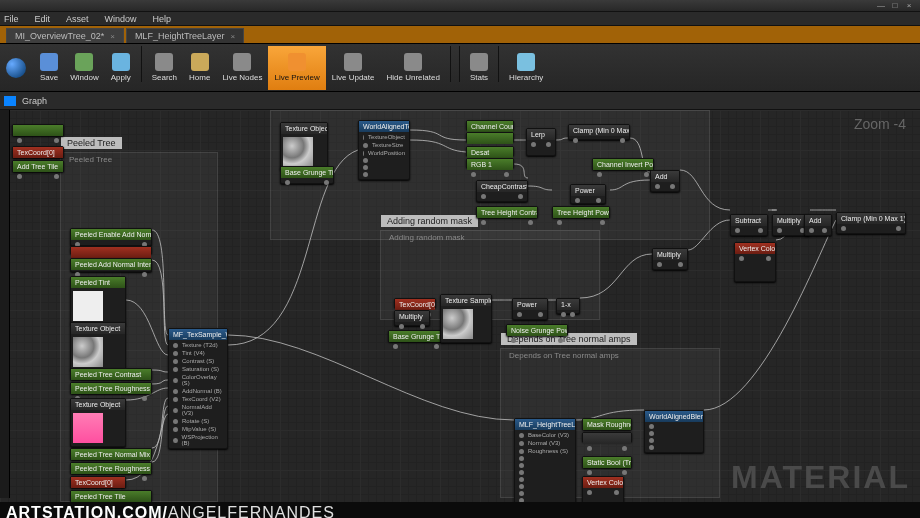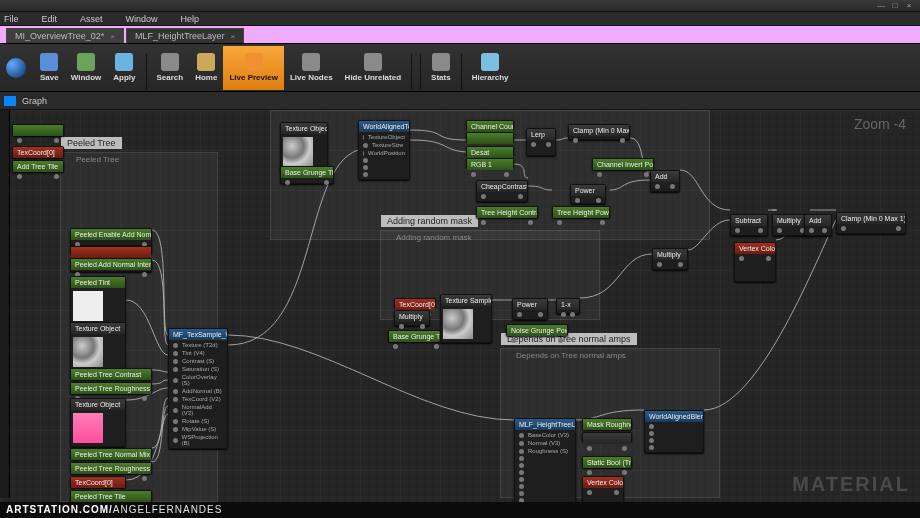--- a/index.html
+++ b/index.html
@@ -3,25 +3,25 @@
 <meta charset="utf-8">
 <style>
   * { margin:0; padding:0; box-sizing:border-box; }
   body { width:920px; height:518px; overflow:hidden; font-family:"Segoe UI",Arial,sans-serif; background:#1a1a1a; color:#ccc; font-size:10px; position:relative; }
   
   
   .chrome-top { height:12px; background:linear-gradient(#3a3a3a,#282828); display:flex; justify-content:flex-end; align-items:center; padding-right:4px; border-bottom:1px solid #111; }
   .chrome-btn { width:14px; height:10px; display:inline-flex; align-items:center; justify-content:center; color:#aaa; font-size:8px; }
   
   
-  .menubar { height:14px; background:#2a2a2a; display:flex; align-items:center; padding-left:4px; gap:23px; border-bottom:1px solid #111; font-size:9px; color:#ccc; }
+  .menubar { height:14px; background:#2a2a2a; display:flex; align-items:center; padding-left:4px; gap:16px; border-bottom:1px solid #111; font-size:9px; color:#ccc; }
   .menubar span { cursor:default; }
   
   
-  .tabbar { height:18px; background:#f0abfc; display:flex; align-items:flex-end; padding-left:6px; border-bottom:1px solid #000; }
+  .tabbar { height:18px; background:#a16207; display:flex; align-items:flex-end; padding-left:6px; border-bottom:1px solid #000; }
   .tab { background:#333; padding:2px 8px; border:1px solid #444; border-bottom:none; font-size:9px; display:flex; align-items:center; gap:6px; color:#bbb; margin-right:2px; }
   .tab.active { background:#3e3e3e; }
   .tab-x { color:#888; font-size:8px; }
   
   
   .toolbar { height:48px; background:linear-gradient(#323232,#262626); display:flex; align-items:center; padding:0 6px; border-bottom:1px solid #000; }
   .toolbar .uelogo { width:20px; height:20px; border-radius:50%; background:radial-gradient(circle at 30% 30%,#6af,#036); margin-right:8px; }
   .tool { display:flex; flex-direction:column; align-items:center; justify-content:center; padding:2px 6px; height:44px; font-size:8px; color:#ddd; text-align:center; }
   .tool.on { background:linear-gradient(#f9a63a,#e07e10); color:#111; }
   .tool .ticon { width:18px; height:18px; border-radius:3px; margin-bottom:2px; }
@@ -35,25 +35,25 @@
   .canvas { position:absolute; top:110px; left:0; right:0; bottom:0; background:#262626; overflow:hidden; }
   .grid { position:absolute; inset:0;
     background-image:
       linear-gradient(#2c2c2c 1px,transparent 1px),
       linear-gradient(90deg,#2c2c2c 1px,transparent 1px),
       linear-gradient(#222 1px,transparent 1px),
       linear-gradient(90deg,#222 1px,transparent 1px);
     background-size:40px 40px,40px 40px,8px 8px,8px 8px;
   }
   .zoom-ind { position:absolute; top:6px; right:14px; color:#666; font-size:14px; font-weight:500; }
-  .wm-material { position:absolute; bottom:22px; right:10px; color:#4a4a4a; font-size:20px; font-weight:700; letter-spacing:2px;margin-left:44px; }
+  .wm-material { position:absolute; bottom:22px; right:10px; color:#4a4a4a; font-size:32px; font-weight:700; letter-spacing:2px;margin-left:44px; }
   .left-rail { position:absolute; top:110px; left:0; width:10px; bottom:20px; background:#1b1b1b; border-right:1px solid #000; }
   
   
-  .comment { position:absolute; background:rgba(200,200,200,0.06); border:1px solid rgba(180,180,180,0.15);padding-left:7px; }
+  .comment { position:absolute; background:rgba(200,200,200,0.06); border:1px solid rgba(180,180,180,0.15); }
   .comment .c-title { position:absolute; top:-16px; left:0; background:#bdbdbd; color:#222; font-size:9px; padding:1px 6px; }
   .comment .c-sub { font-size:8px; color:#8a8a8a; padding:2px 8px; }
   
   
   .node { position:absolute; background:#1e1e1e; border:1px solid #111; border-radius:2px; box-shadow:0 1px 2px #000; }
   .node .n-head { height:11px; font-size:7px; color:#eee; padding:1px 4px; display:flex; align-items:center; white-space:nowrap; overflow:hidden; }
   .nh-green { background:linear-gradient(#4a7d2a,#2e5218); }
   .nh-dark  { background:linear-gradient(#3a3a3a,#262626); }
   .nh-red   { background:linear-gradient(#a03020,#6b1d12); }
   .nh-blue  { background:linear-gradient(#2a5a8a,#183b5c); }
@@ -63,21 +63,21 @@
   .node .body { padding:1px 0; }
   .thumb { width:30px; height:30px; background:#888; margin:2px; background-image:radial-gradient(circle at 30% 30%,#ccc,#777 40%,#ccc 60%,#888); }
   .thumb.white { background:#eee; background-image:none; }
   .thumb.pink { background:linear-gradient(#ff7db5,#ff4fa0); }
   
   
   svg.wires { position:absolute; inset:0; width:100%; height:100%; pointer-events:none; }
   svg.wires path { stroke:#bfbfbf; stroke-width:1; fill:none; opacity:0.8; }
   
   
-  .footer-wm { position:absolute; bottom:0; left:0; right:0; height:16px; background:#0b0b0b; color:#e0e0e0; font-size:10px; letter-spacing:1px; padding:2px 6px;margin-top:39px; }
+  .footer-wm { position:absolute; bottom:0; left:0; right:0; height:16px; background:#0b0b0b; color:#e0e0e0; font-size:16px; letter-spacing:1px; padding:2px 6px;margin-top:39px; }
   .footer-wm b { color:#fff; }
 </style>
 </head>
 <body>
 
 <div class="chrome-top">
   <span class="chrome-btn">—</span>
   <span class="chrome-btn">□</span>
   <span class="chrome-btn">×</span>
 </div>
@@ -96,49 +96,53 @@
     <span class="tab-x">×</span>
   </div>
   <div class="tab">
     <span>MLF_HeightTreeLayer</span>
     <span class="tab-x">×</span>
   </div>
 </div>
 
 <div class="toolbar">
   <div class="uelogo"></div>
-  <div id="tb-holder" style="display:flex;align-items:flex-end;font-weight:bold;">
+  <div id="tb-holder" style="display:flex;align-items:flex-start;">
       <div class="tool">
         <div class="ticon" style="background: rgb(90, 143, 216);"></div>
         <span>Save</span>
       </div>
       <div class="tool">
         <div class="ticon" style="background: rgb(106, 163, 90);"></div>
         <span>Window</span>
       </div>
       <div class="tool">
         <div class="ticon" style="background: rgb(106, 180, 224);"></div>
         <span>Apply</span>
       </div>
       <div class="sep"></div>
       <div class="tool">
         <div class="ticon" style="background: rgb(138, 138, 138);"></div>
         <span>Search</span>
       </div>
       <div class="tool">
         <div class="ticon" style="background: rgb(202, 169, 90);"></div>
         <span>Home</span>
+      </div>
+      <div class="tool">
+        <div class="ticon" style="background: rgb(138, 138, 138);"></div>
+        <span>Live Nodes</span>
       </div>
       <div class="tool on">
         <div class="ticon" style="background: rgb(240, 144, 48);"></div>
         <span>Live Preview</span>
       </div>
       <div class="tool">
         <div class="ticon" style="background: rgb(138, 138, 138);"></div>
-        <span>Live Nodes</span>
+        <span>Live Update</span>
       </div>
       <div class="tool">
         <div class="ticon" style="background: rgb(138, 138, 138);"></div>
         <span>Hide Unrelated</span>
       </div>
       <div class="sep"></div>
       <div class="sep"></div>
       <div class="tool">
         <div class="ticon" style="background: rgb(138, 138, 138);"></div>
         <span>Stats</span>

